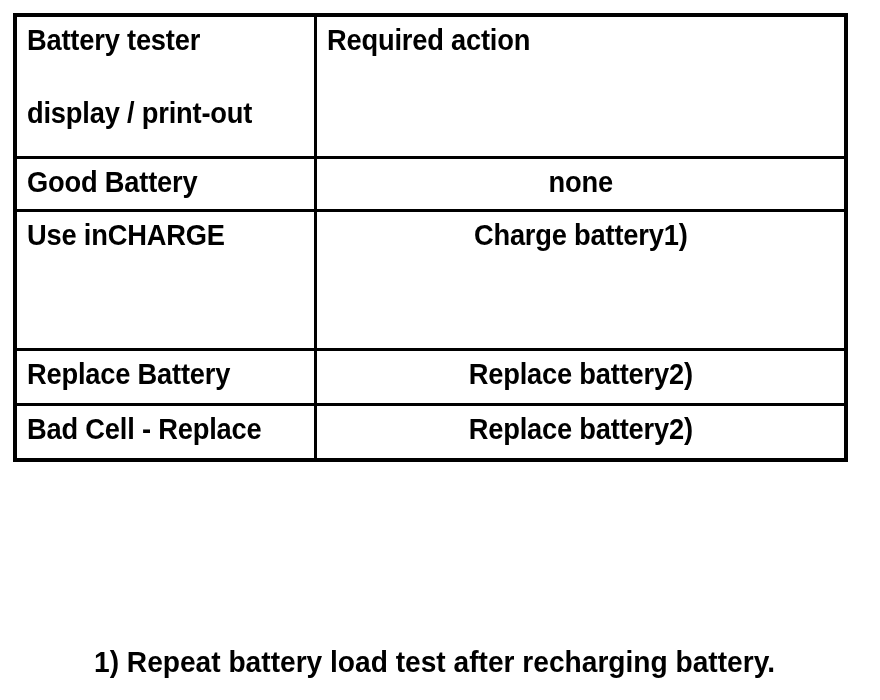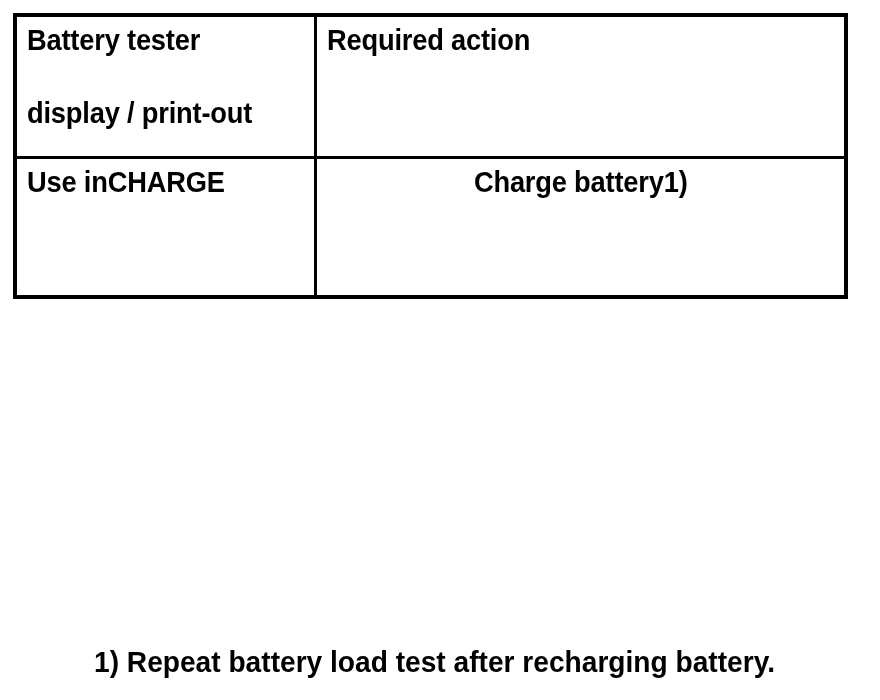--- a/index.html
+++ b/index.html
@@ -111,35 +111,71 @@
             <span class="txt line2">display / print-out</span>
           </div>
         </td>
         <td>
           <div class="cell-inner">
             <span class="txt">Required action</span>
           </div>
         </td>
       </tr>
 
+      <tr class="row-good">
+        <td>
+          <div class="cell-inner">
+            <span class="txt">Good Battery</span>
+          </div>
+        </td>
+        <td>
+          <div class="cell-inner">
+            <span class="txt center">none</span>
+          </div>
+        </td>
+      </tr>
 
 
       <tr class="row-incharge">
         <td>
           <div class="cell-inner">
             <span class="txt">Use inCHARGE</span>
           </div>
         </td>
         <td>
           <div class="cell-inner">
             <span class="txt center">Charge battery1)</span>
           </div>
         </td>
       </tr>
 
+      <tr class="row-replace">
+        <td>
+          <div class="cell-inner">
+            <span class="txt">Replace Battery</span>
+          </div>
+        </td>
+        <td>
+          <div class="cell-inner">
+            <span class="txt center">Replace battery2)</span>
+          </div>
+        </td>
+      </tr>
 
+      <tr class="row-badcell">
+        <td>
+          <div class="cell-inner">
+            <span class="txt">Bad Cell - Replace</span>
+          </div>
+        </td>
+        <td>
+          <div class="cell-inner">
+            <span class="txt center">Replace battery2)</span>
+          </div>
+        </td>
+      </tr>
 
     </tbody>
   </table>
 
   <div class="footnote">1) Repeat battery load test after recharging battery.</div>
 
 </div>
 
 </body></html>

